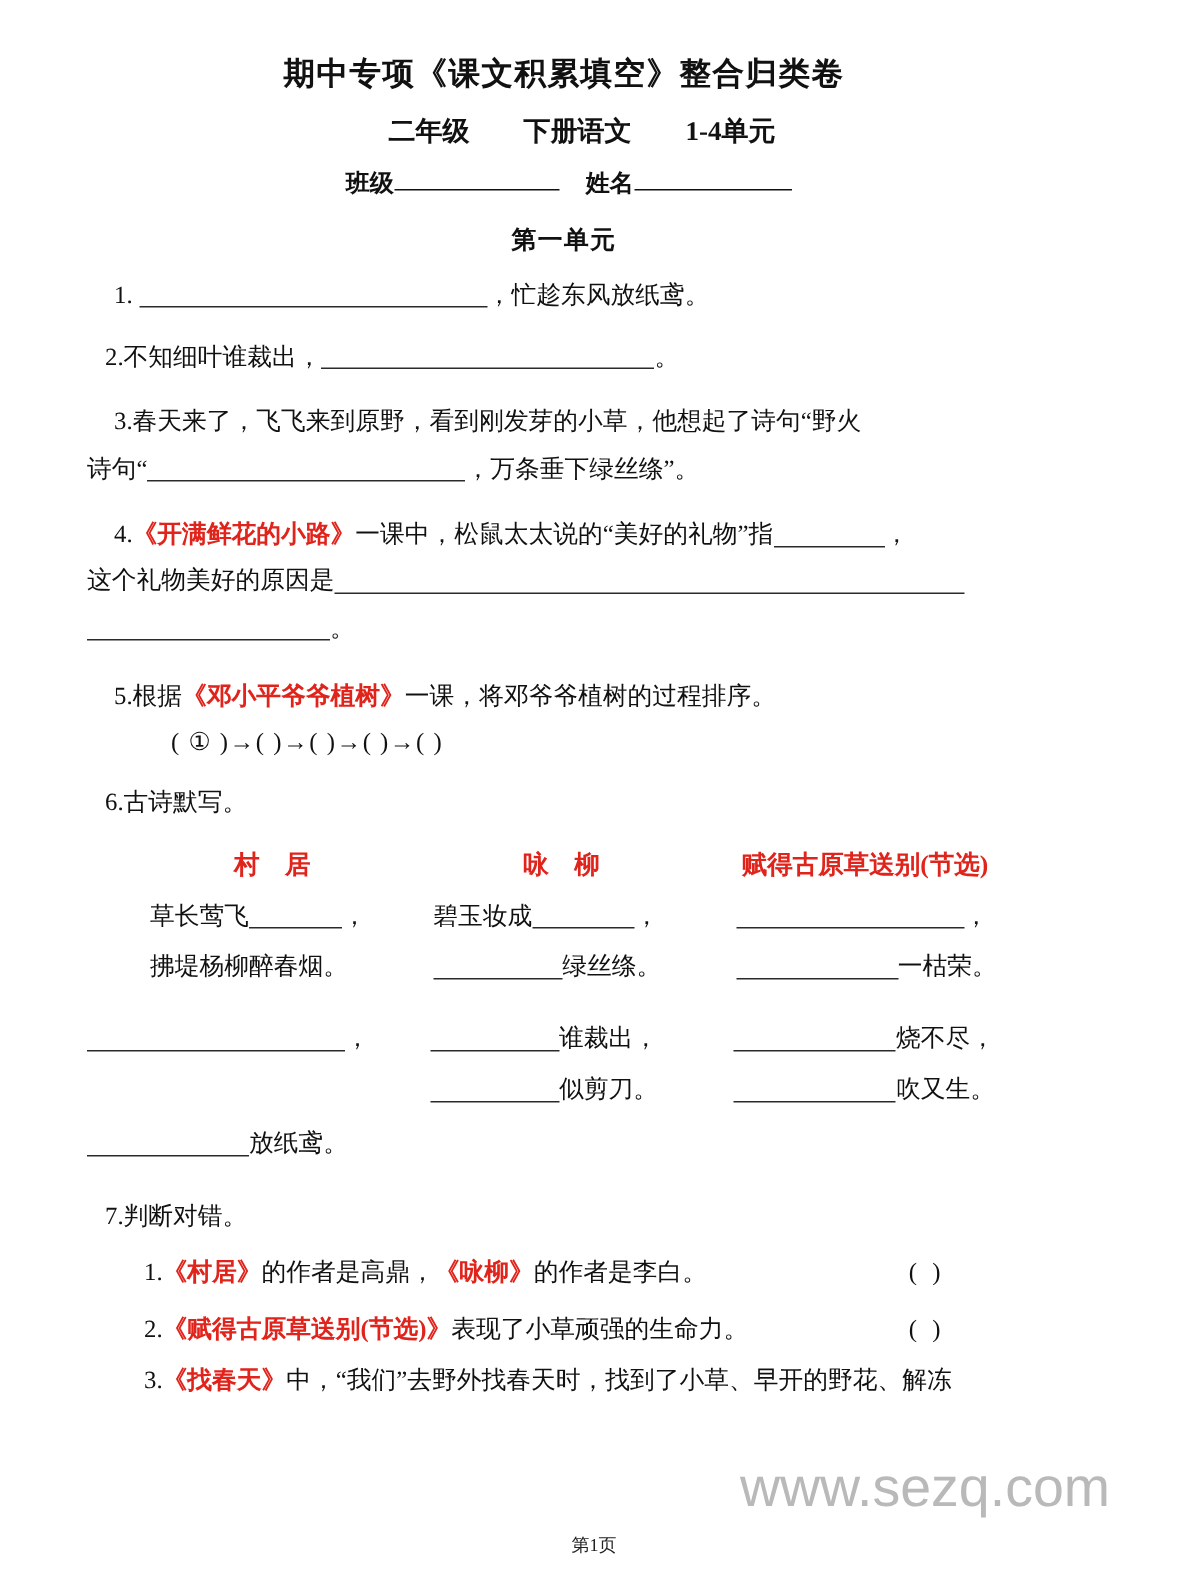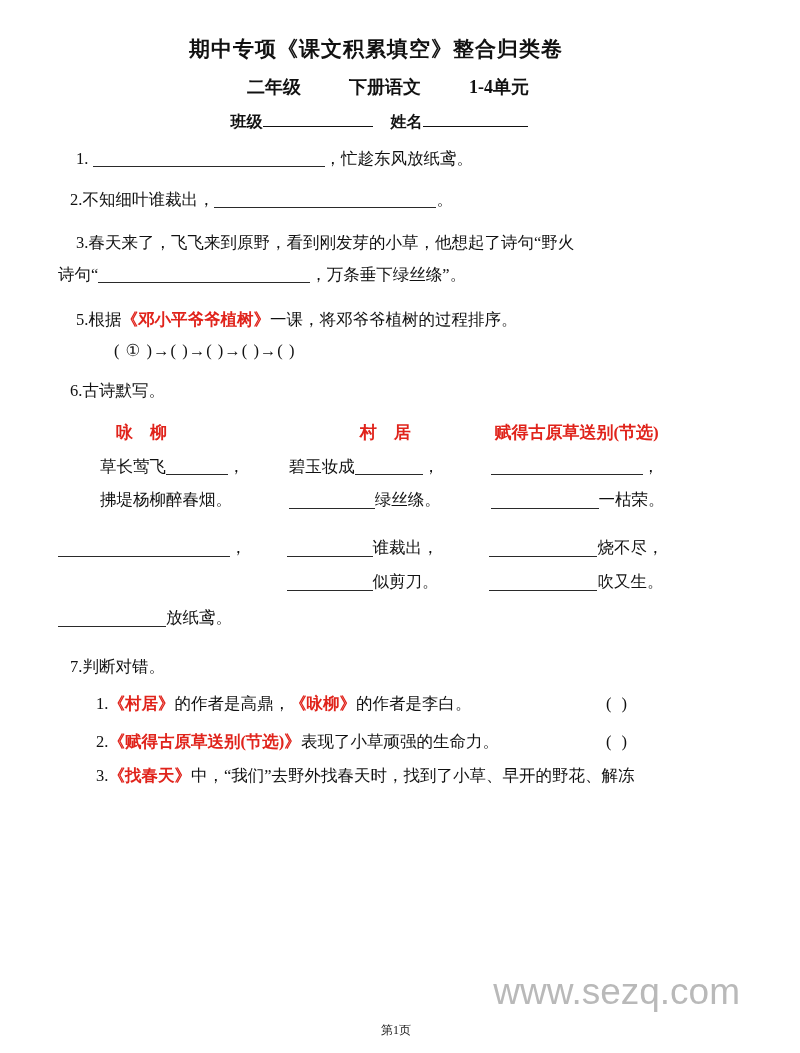--- a/index.html
+++ b/index.html
@@ -29,21 +29,21 @@
     font-size: 21px;
     font-weight: bold;
     letter-spacing: 1px;
     margin: 6px 0 0 0;
     line-height: 1.5;
   }
   .subtitle-row {
     display: flex;
     justify-content: center;
     align-items: baseline;
-    gap: 48px;
+    gap: 36px;
     font-size: 18px;
     font-weight: bold;
     margin-top: 9px;
     padding-left: 24px;
   }
   .info-row {
     display: flex;
     justify-content: center;
     align-items: baseline;
     font-size: 16px;
@@ -178,20 +178,21 @@
     <span>1-4单元</span>
   </div>
 
   <div class="info-row">
     <span class="info-label">班级</span>
     <span class="ul-fill w110"></span>
     <span class="info-label" style="margin-left:18px;">姓名</span>
     <span class="ul-fill w105"></span>
   </div>
 
+  <div class="unit-heading">第一单元</div>
 
   <div class="q" style="padding-left:18px;">
     <span class="line">
       <span>1.</span>
       <span class="blank" style="width:232px;"></span><span>，忙趁东风放纸鸢。</span>
     </span>
   </div>
 
   <div class="q" style="padding-left:12px;">
     <span class="line">
@@ -201,36 +202,47 @@
 
   <div class="q" style="margin-top:12px;">
     <div class="line" style="padding-left:18px;">
       <span>3.</span><span>春天来了，飞飞来到原野，看到刚发芽的小草，他想起了诗句“野火</span>
     </div>
     <div class="line">
       <span>诗句“</span><span class="blank" style="width:212px;"></span><span>，万条垂下绿丝绦”。</span>
     </div>
   </div>
 
+  <div class="q" style="margin-top:12px;">
+    <div class="line" style="padding-left:18px;">
+      <span>4.</span><span class="red b">《开满鲜花的小路》</span><span>一课中，松鼠太太说的“美好的礼物”指</span><span class="blank" style="width:74px;"></span><span>，</span>
+    </div>
+    <div class="line">
+      <span>这个礼物美好的原因是</span><span class="blank" style="width:420px;"></span>
+    </div>
+    <div class="line">
+      <span class="blank" style="width:162px;"></span><span>。</span>
+    </div>
+  </div>
 
   <div class="q" style="margin-top:14px;">
     <div class="line" style="padding-left:18px;">
       <span>5.</span><span>根据</span><span class="red b">《邓小平爷爷植树》</span><span>一课，将邓爷爷植树的过程排序。</span>
     </div>
   </div>
 
   <div class="arrows">( ① )→(        )→(        )→(        )→(        )</div>
 
   <div class="q" style="margin-top:14px; padding-left:12px;">
     <span>6.</span><span>古诗默写。</span>
   </div>
 
   <div class="poem-titles">
+    <div class="col pcol1 red" style="padding-left:98px;">村　居</div>
     <div class="col pcol2 red" style="padding-left:58px;">咏　柳</div>
-    <div class="col pcol1 red" style="padding-left:98px;">村　居</div>
     <div class="col pcol3 red">赋得古原草送别(节选)</div>
   </div>
 
   <div class="poem-rows">
 
     <div class="poem-row">
       <div class="pcol1"><span>草长莺飞</span><span class="blank" style="width:62px;"></span><span>，</span></div>
       <div class="pcol2"><span>碧玉妆成</span><span class="blank" style="width:68px;"></span><span>，</span></div>
       <div class="pcol3"><span></span><span class="blank" style="width:152px;"></span><span>，</span></div>
     </div>

